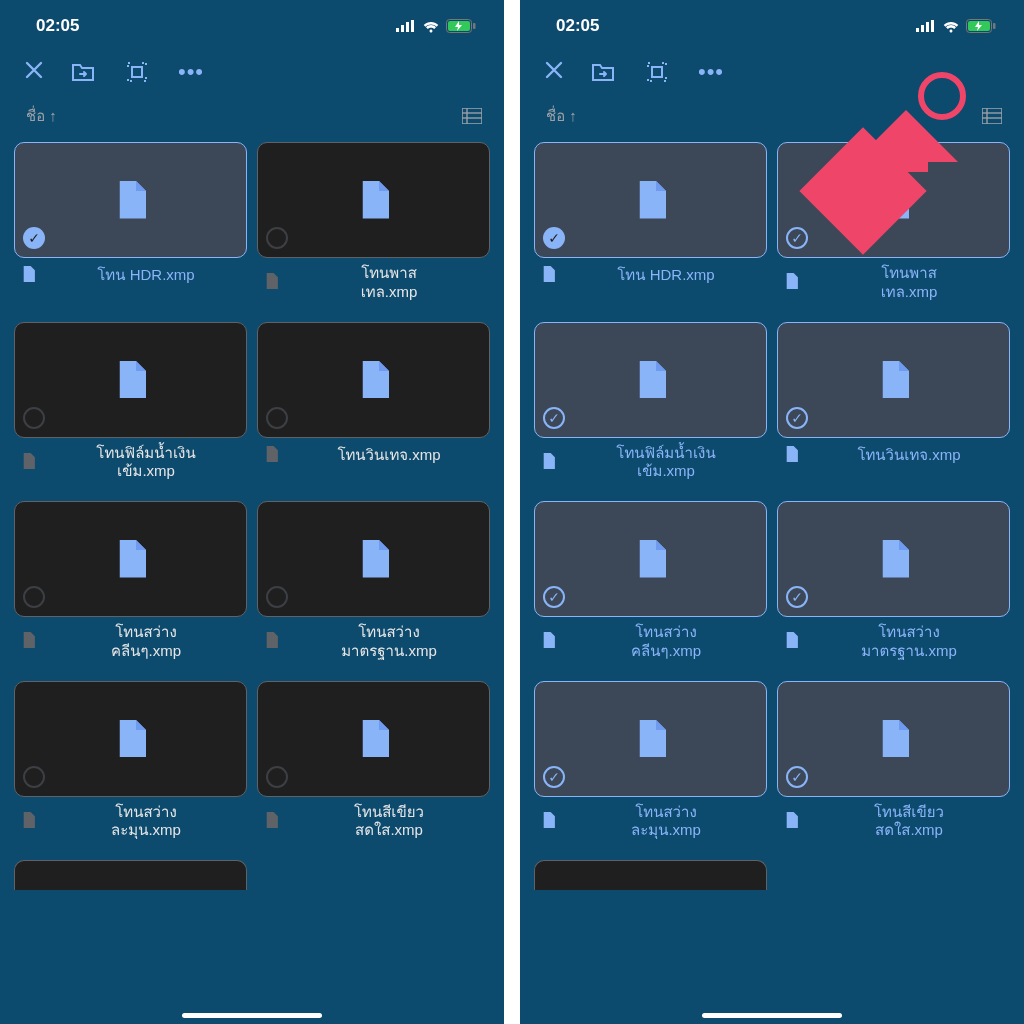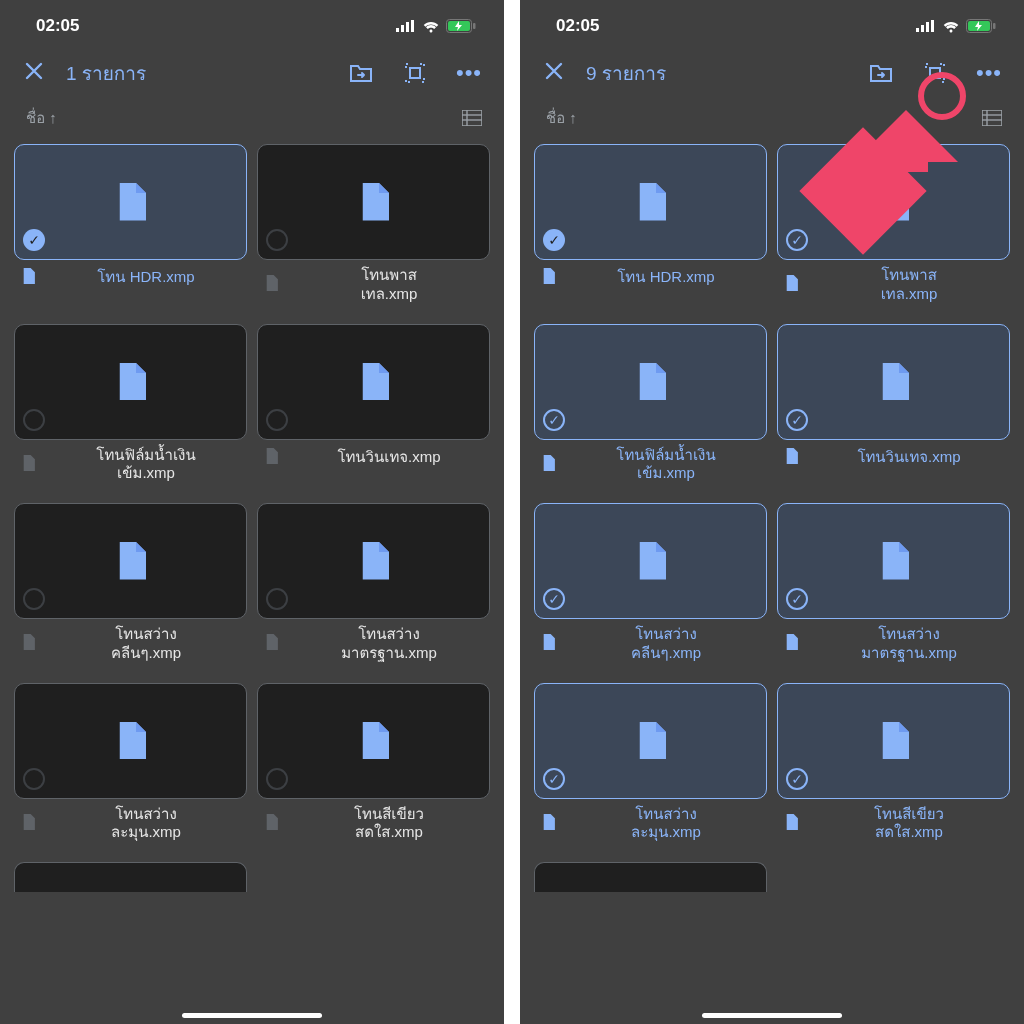--- a/index.html
+++ b/index.html
@@ -5,21 +5,21 @@
   * { box-sizing: border-box; margin: 0; padding: 0; }
   body {
     background: #fff;
     width: 1024px;
     height: 1024px;
     display: flex;
     font-family: -apple-system, "Helvetica Neue", Arial, sans-serif;
   }
   .phone {
     flex: 1;
-    background: #404040;
+    background: #0c4a6e;
     position: relative;
     overflow: hidden;
     color: #e5e5e5;
   }
   .phone + .phone { margin-left: 16px; }
 
   
   .status-bar {
     display: flex;
     justify-content: space-between;
@@ -178,21 +178,20 @@
         </svg>
     </div>
   </div>
 
   <div class="header">
     <div class="close-x">
       <svg width="20" height="20" viewBox="0 0 20 20">
           <path d="M3 3l14 14M17 3L3 17" stroke="#8ab4f8" stroke-width="2.4" stroke-linecap="round"></path>
         </svg>
     </div>
-    <div class="sel-count">1 รายการ</div>
     <div class="hdr-btn">
       <svg width="24" height="22" viewBox="0 0 24 22">
           <path d="M2 4h7l2 3h11v12H2z" fill="none" stroke="#8ab4f8" stroke-width="2"></path>
           <path d="M9 13h6m0 0l-2-2m2 2l-2 2" stroke="#8ab4f8" stroke-width="2" fill="none" stroke-linecap="round"></path>
         </svg>
     </div>
     <div class="hdr-btn">
       <svg width="22" height="22" viewBox="0 0 22 22">
           <rect x="6" y="6" width="10" height="10" fill="none" stroke="#8ab4f8" stroke-width="2"></rect>
           <path d="M2 6V2h4M16 2h4v4M20 16v4h-4M6 20H2v-4" stroke="#8ab4f8" stroke-width="2" fill="none" stroke-dasharray="2 2"></path>
@@ -366,21 +365,20 @@
         </svg>
     </div>
   </div>
 
   <div class="header">
     <div class="close-x">
       <svg width="20" height="20" viewBox="0 0 20 20">
           <path d="M3 3l14 14M17 3L3 17" stroke="#8ab4f8" stroke-width="2.4" stroke-linecap="round"></path>
         </svg>
     </div>
-    <div class="sel-count">9 รายการ</div>
     <div class="hdr-btn">
       <svg width="24" height="22" viewBox="0 0 24 22">
           <path d="M2 4h7l2 3h11v12H2z" fill="none" stroke="#8ab4f8" stroke-width="2"></path>
           <path d="M9 13h6m0 0l-2-2m2 2l-2 2" stroke="#8ab4f8" stroke-width="2" fill="none" stroke-linecap="round"></path>
         </svg>
     </div>
     <div class="hdr-btn" id="select-all-right">
       <svg width="22" height="22" viewBox="0 0 22 22">
           <rect x="6" y="6" width="10" height="10" fill="none" stroke="#8ab4f8" stroke-width="2"></rect>
           <path d="M2 6V2h4M16 2h4v4M20 16v4h-4M6 20H2v-4" stroke="#8ab4f8" stroke-width="2" fill="none" stroke-dasharray="2 2"></path>

